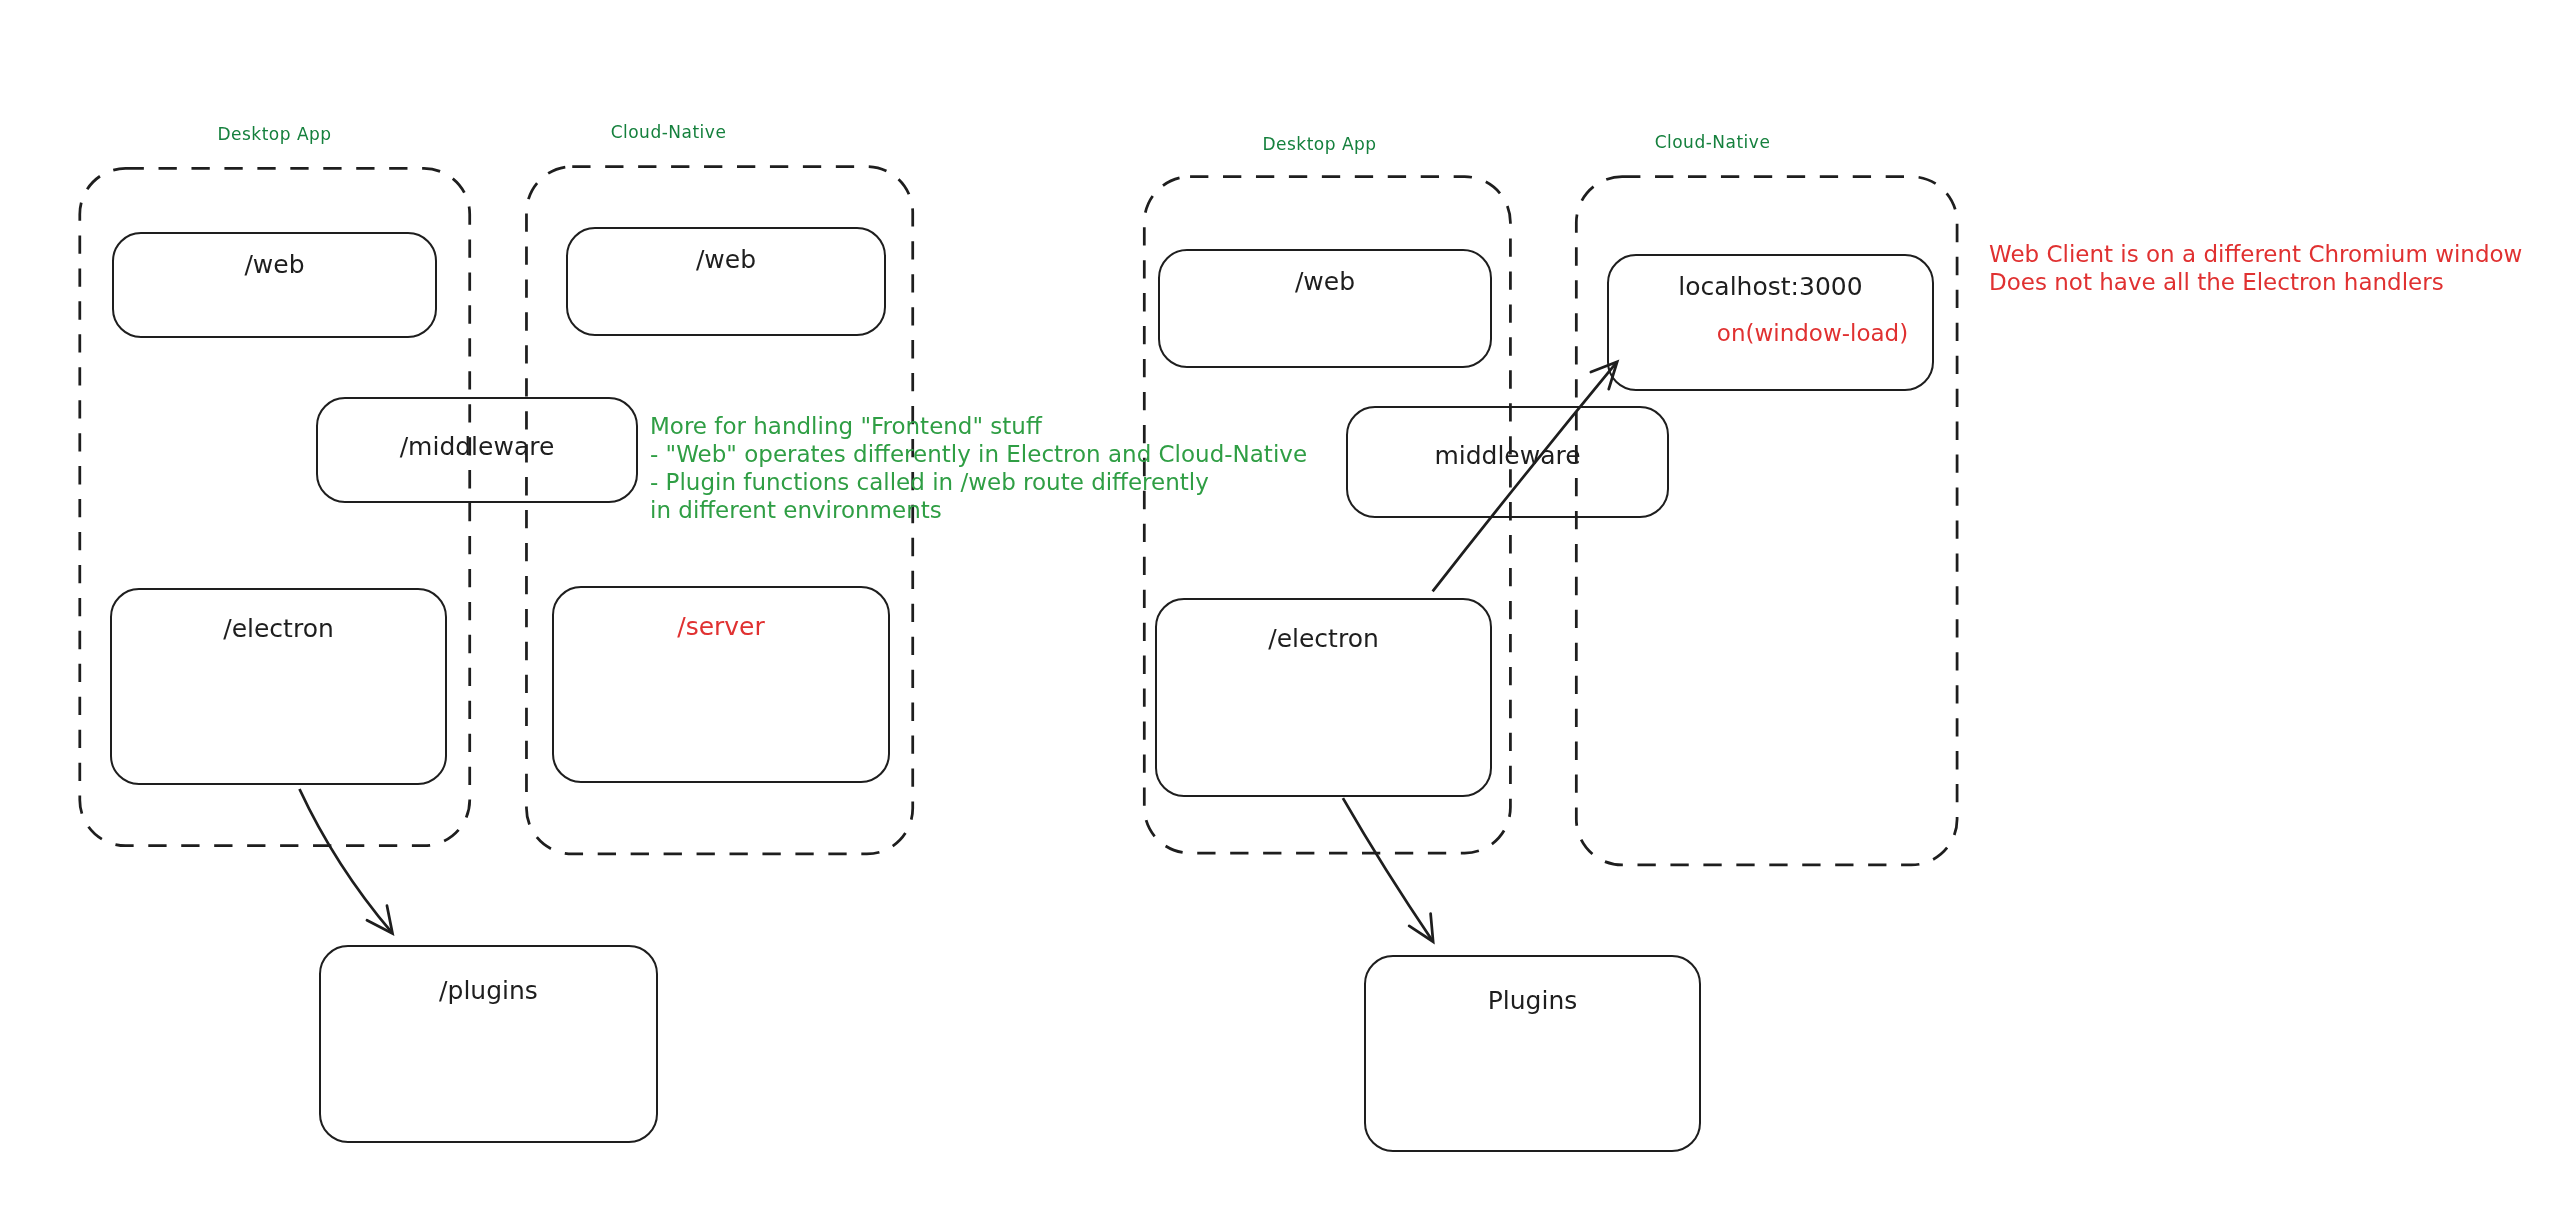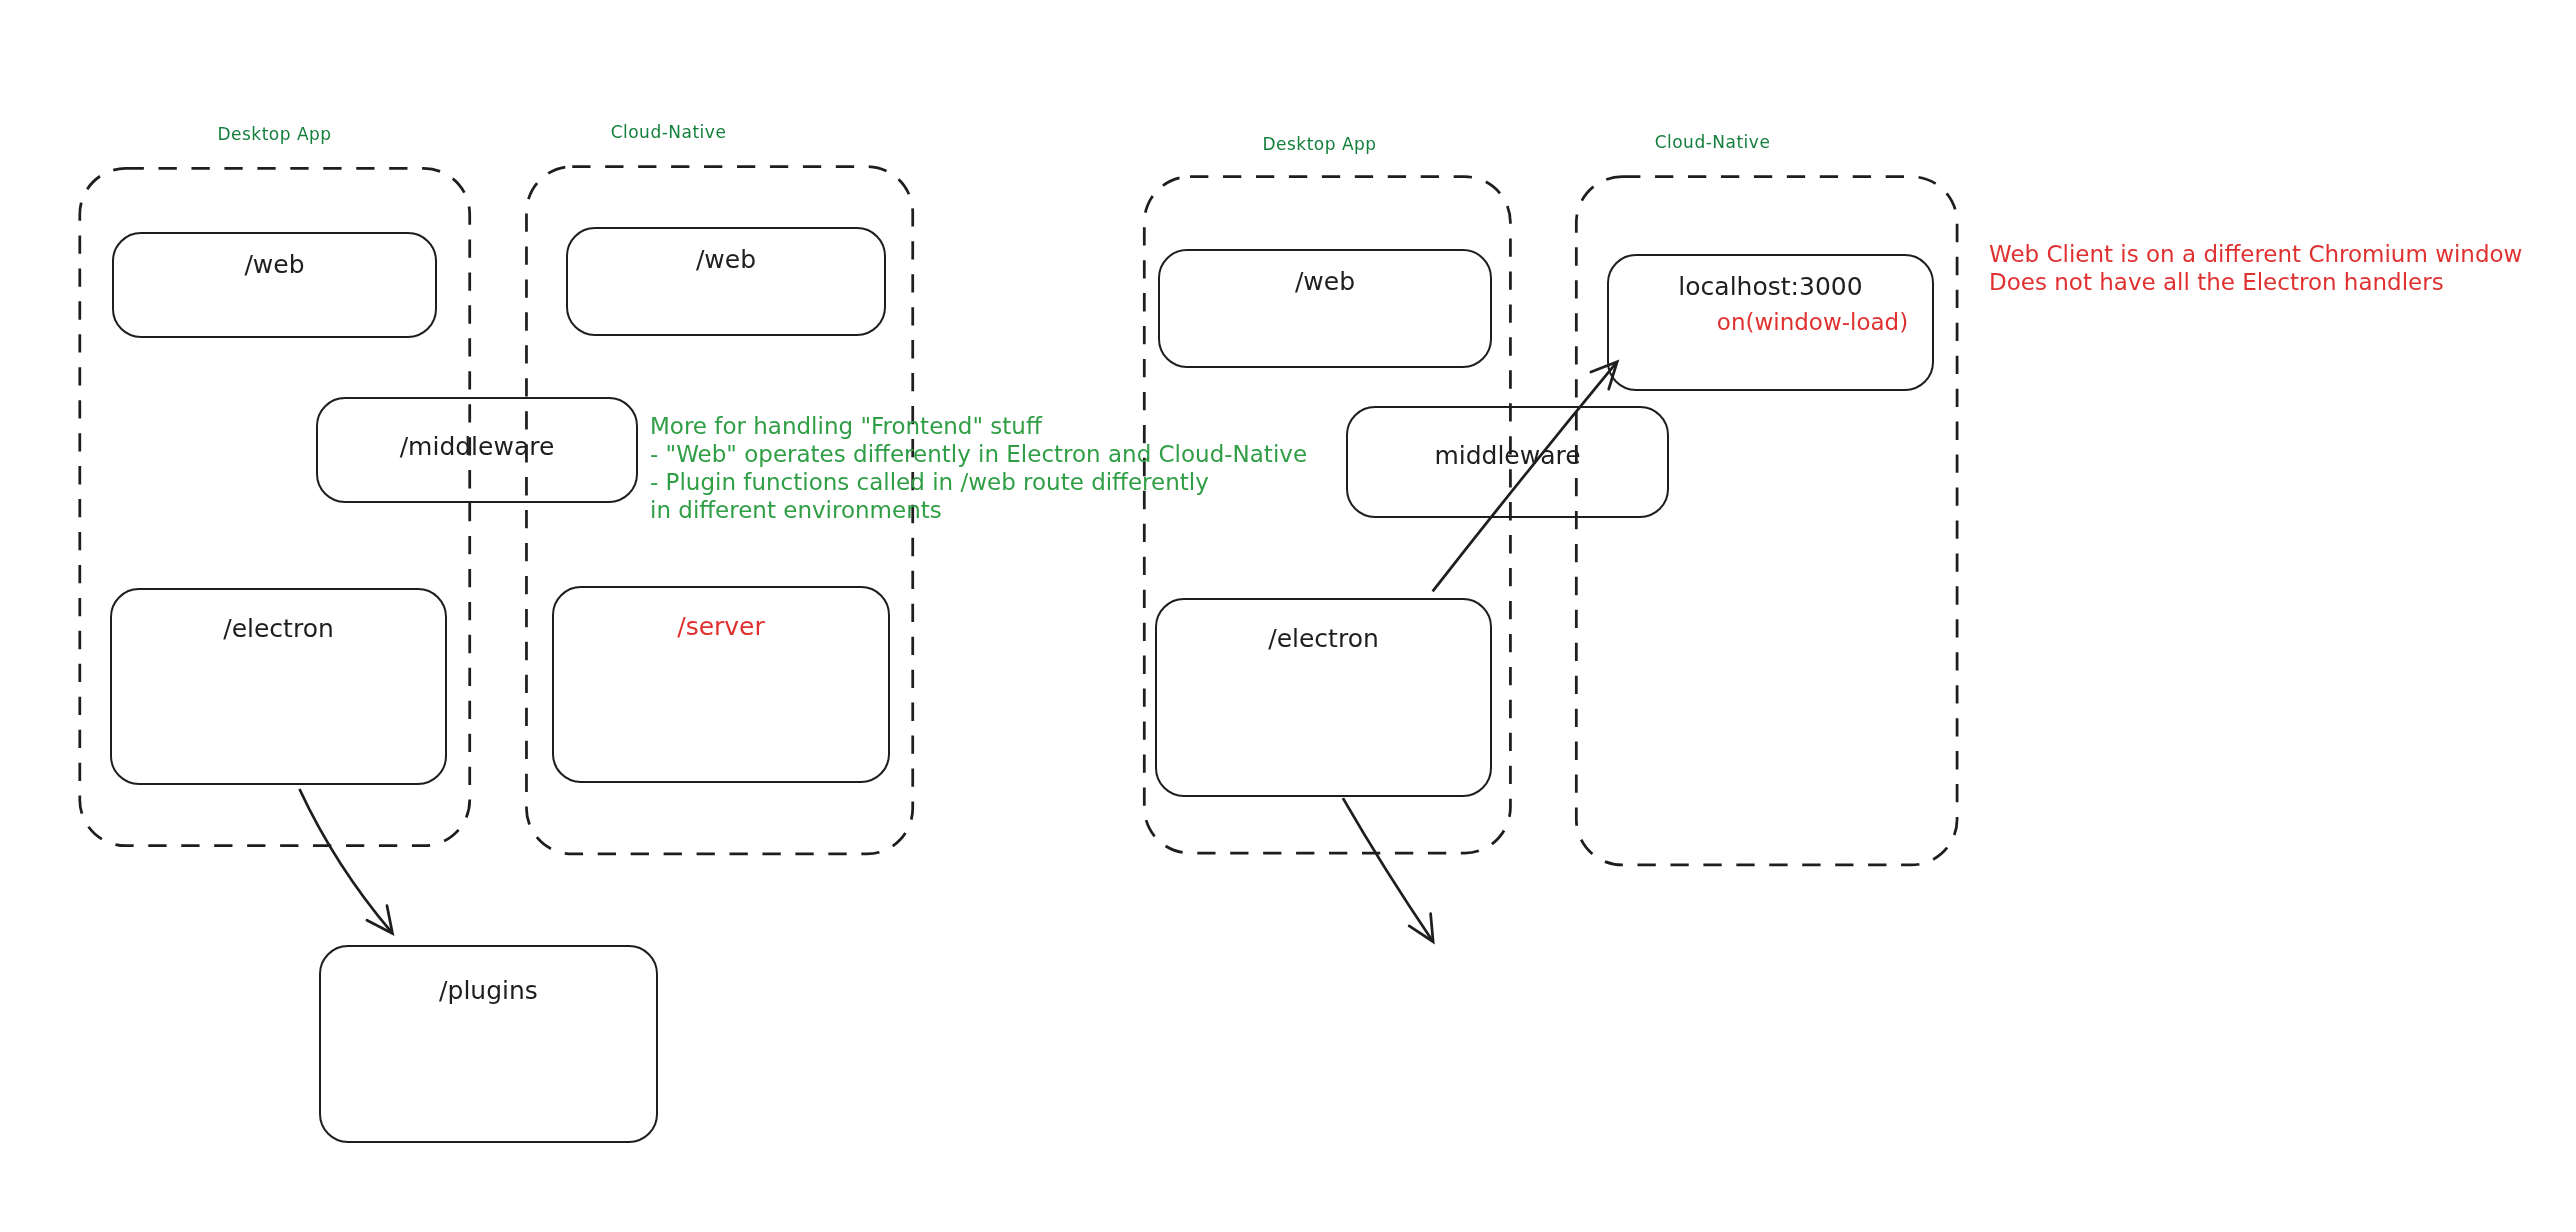--- a/index.html
+++ b/index.html
@@ -42,21 +42,21 @@
     font-size: 25px;
   }
   .box .box-label {
     white-space: nowrap;
   }
   .pt-sm { padding-top: 15.6px; }
   .pt-md { padding-top: 24px; text-align: center; }
   .pt-lg { padding-top: 29px; }
   .pt-ctr { padding-top: 33px; }
   .sub-label {
-    margin-top: 8px;
+    margin-top: 19px;
     font-size: 23px;
     transform: translateX(42px);
     white-space: nowrap;
   }
   .red { color: #e03131; }
   .green { color: #2f9e44; }
   .note {
     position: absolute;
     font-size: 23px;
     line-height: 28px;
@@ -124,20 +124,23 @@
 
   <div class="box pt-md" style="left:1155px; top:598px; width:337px; height:199px;">
     <span class="box-label">/electron</span>
   </div>
 
   <div class="box pt-sm" style="left:1607px; top:254px; width:327px; height:137px;">
     <span class="box-label">localhost:3000</span>
     <span class="sub-label red">on(window-load)</span>
   </div>
 
+  <div class="box pt-lg" style="left:1364px; top:955px; width:337px; height:197px;">
+    <span class="box-label">Plugins</span>
+  </div>
 
   <div class="note green" style="left:650px; top:412px;">
     <div>More for handling "Frontend" stuff</div>
     <div>- "Web" operates differently in Electron and Cloud-Native</div>
     <div>- Plugin functions called in /web route differently</div>
     <div>in different environments</div>
   </div>
 
   <div class="note red" style="left:1989px; top:240px;">
     <div>Web Client is on a different Chromium window</div>

